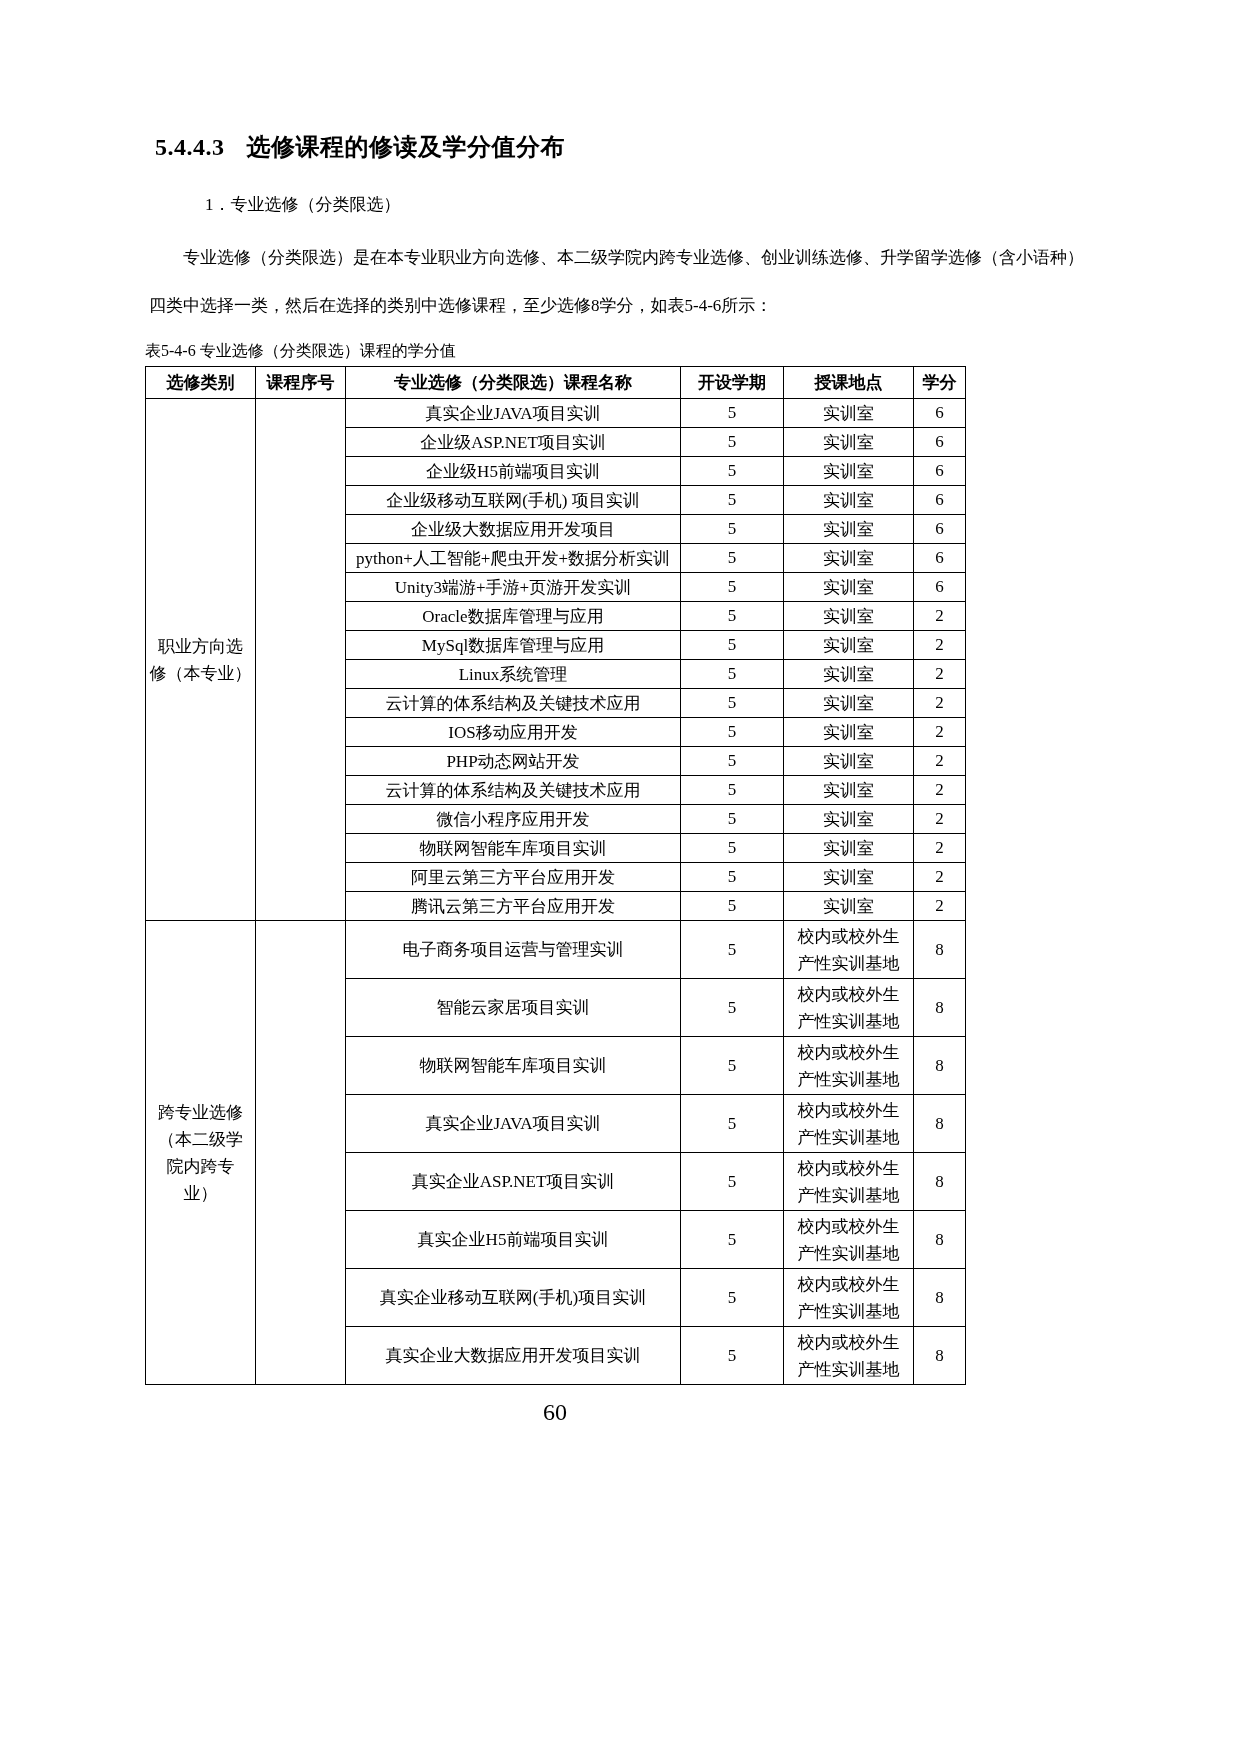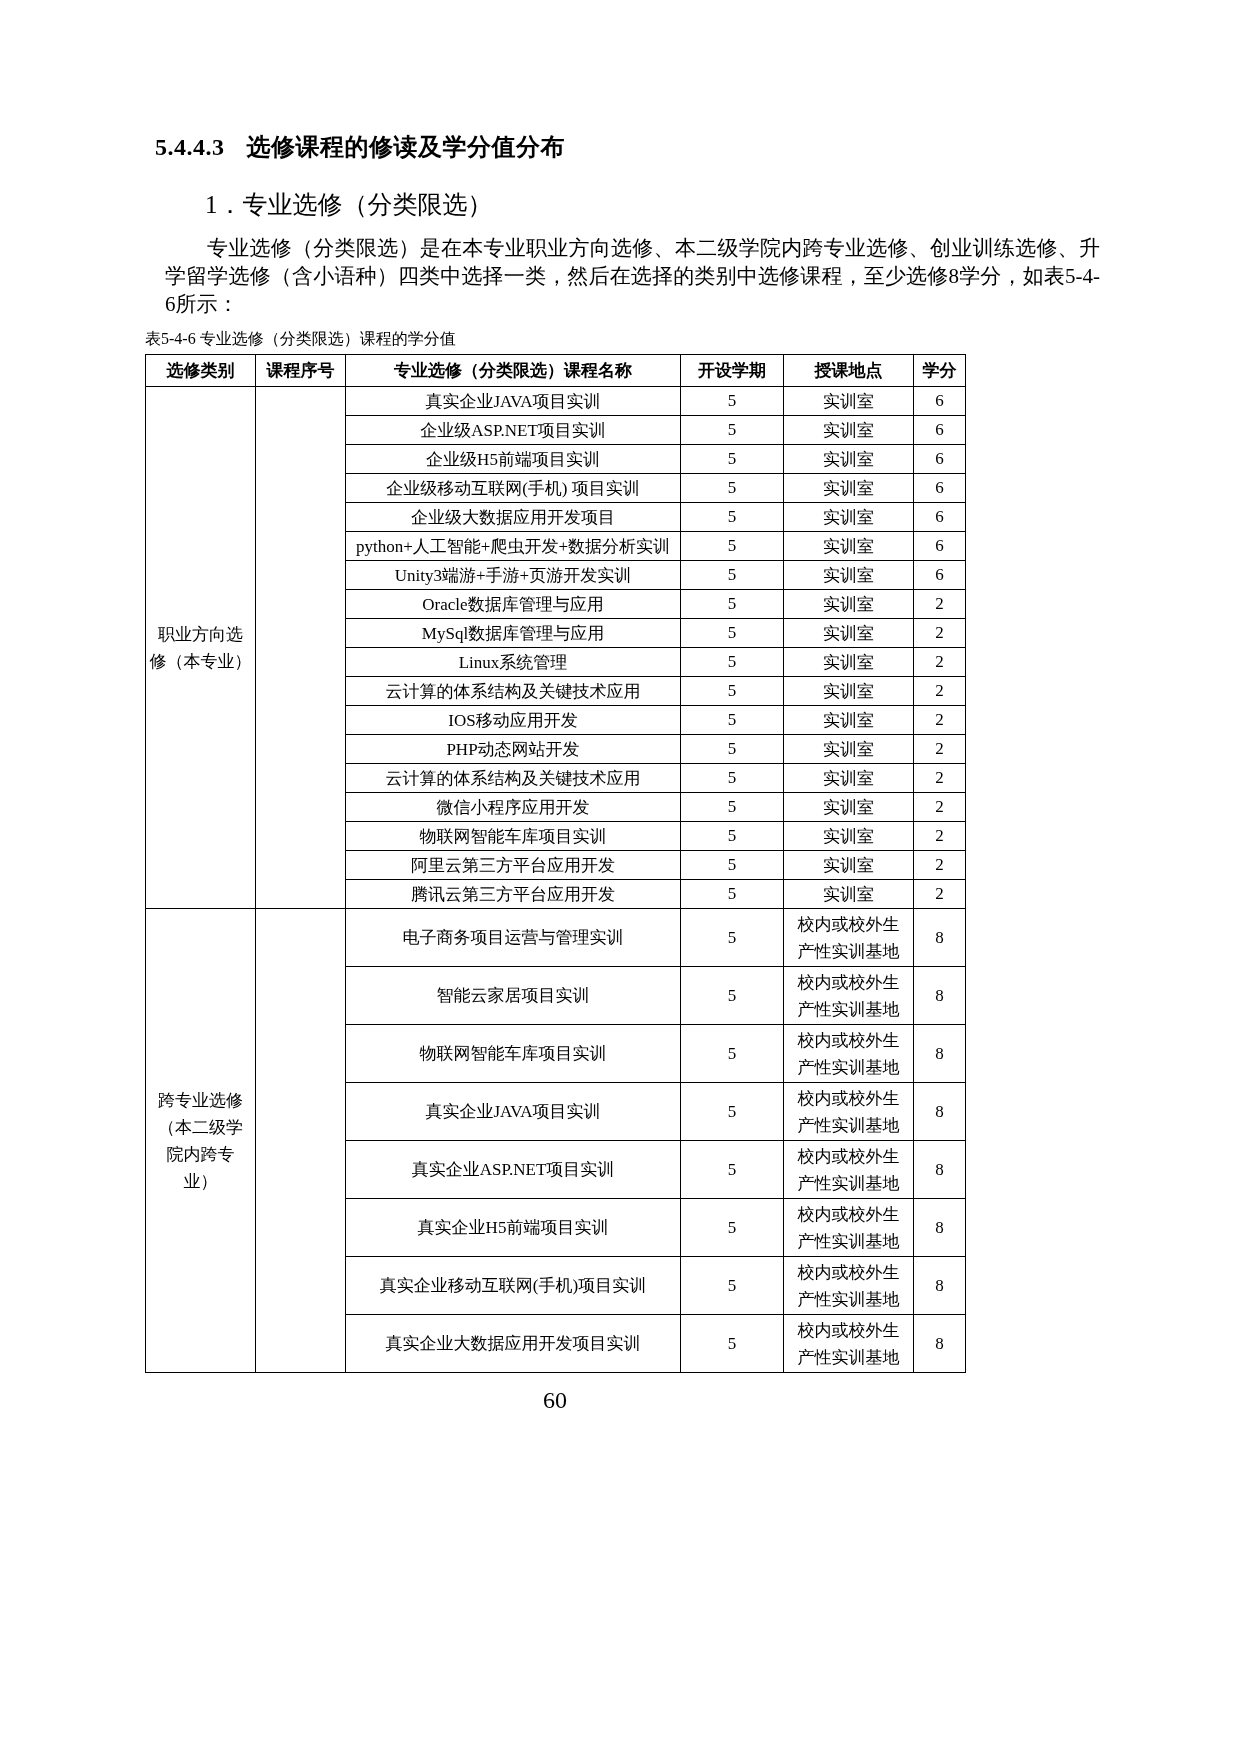--- a/index.html
+++ b/index.html
@@ -19,30 +19,30 @@
   }
   .heading {
     font-size: 24px;
     font-weight: bold;
     margin-left: 10px;
     line-height: 34px;
     letter-spacing: 0.5px;
   }
   .heading .heading-title { margin-left: 22px; }
   .subheading {
-    font-size: 25px;
+    font-size: 17px;
     margin-top: 24px;
     margin-left: 60px;
     line-height: 34px;
   }
   .paragraph {
-    font-size: 21px;
-    line-height: 28px;
+    font-size: 17px;
+    line-height: 48px;
     margin-top: 12px;
-    margin-left: 20px;
+    margin-left: 4px;
     width: 935px;
     text-align: justify;
     text-indent: 2em;
   }
   .caption {
     width: 820px;
     margin-top: 10px;
     margin-bottom: 4px;
     font-size: 16px;
     text-align: left;

